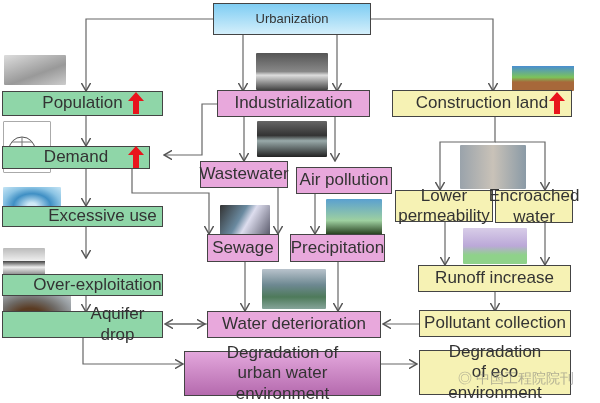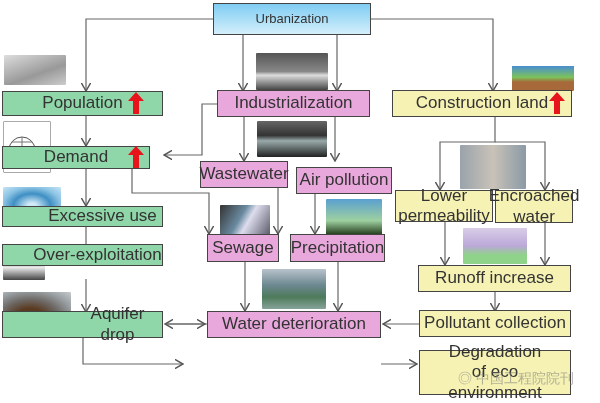--- a/index.html
+++ b/index.html
@@ -104,27 +104,28 @@
   <div class="box pink" style="left:200px;top:161px;width:88px;height:27px;">Wastewater</div>
   <div class="box pink" style="left:296px;top:161px;width:96px;height:27px;margin-top:6px;">Air pollution</div>
 
   <div class="box yellow" style="left:395px;top:190px;width:98px;height:32px;">Lower permeability</div>
   <div class="box yellow" style="left:495px;top:190px;width:78px;height:33px;">Encroached water</div>
 
   <div class="box green" style="left:2px;top:206px;width:161px;height:21px;padding-left:40px;">Excessive use</div>
   <div class="box pink" style="left:207px;top:234px;width:72px;height:28px;">Sewage</div>
   <div class="box pink" style="left:290px;top:234px;width:95px;height:28px;">Precipitation</div>
 
-  <div class="box green" style="left:2px;top:244px;width:161px;height:22px;padding-left:30px;">Over-exploitation</div>
+  <div class="box green" style="left:2px;top:274px;width:161px;height:22px;padding-left:30px;">Over-exploitation</div>
   <div class="box yellow" style="left:418px;top:265px;width:153px;height:27px;">Runoff increase</div>
 
   <div class="box green" style="left:2px;top:311px;width:161px;height:27px;padding-left:70px;">Aquifer drop</div>
   <div class="box pink" style="left:207px;top:311px;width:174px;height:27px;">Water deterioration</div>
   <div class="box yellow" style="left:419px;top:310px;width:152px;height:27px;">Pollutant collection</div>
 
+  <div class="box purple" style="left:184px;top:351px;width:197px;height:45px;padding:0 30px;">Degradation of urban water environment</div>
   <div class="box yellow" style="left:419px;top:350px;width:152px;height:45px;padding:0 30px;">Degradation of eco environment</div>
 
   <svg class="arrow-up" style="left:128px;top:92px;" viewBox="0 0 16 22">
       <path d="M8,0 L16,9 L11,9 L11,22 L5,22 L5,9 L0,9 Z" fill="#e8141c"></path>
     </svg>
   <svg class="arrow-up" style="left:128px;top:146px;" viewBox="0 0 16 22">
       <path d="M8,0 L16,9 L11,9 L11,22 L5,22 L5,9 L0,9 Z" fill="#e8141c"></path>
     </svg>
   <svg class="arrow-up" style="left:549px;top:92px;" viewBox="0 0 16 22">
       <path d="M8,0 L16,9 L11,9 L11,22 L5,22 L5,9 L0,9 Z" fill="#e8141c"></path>

